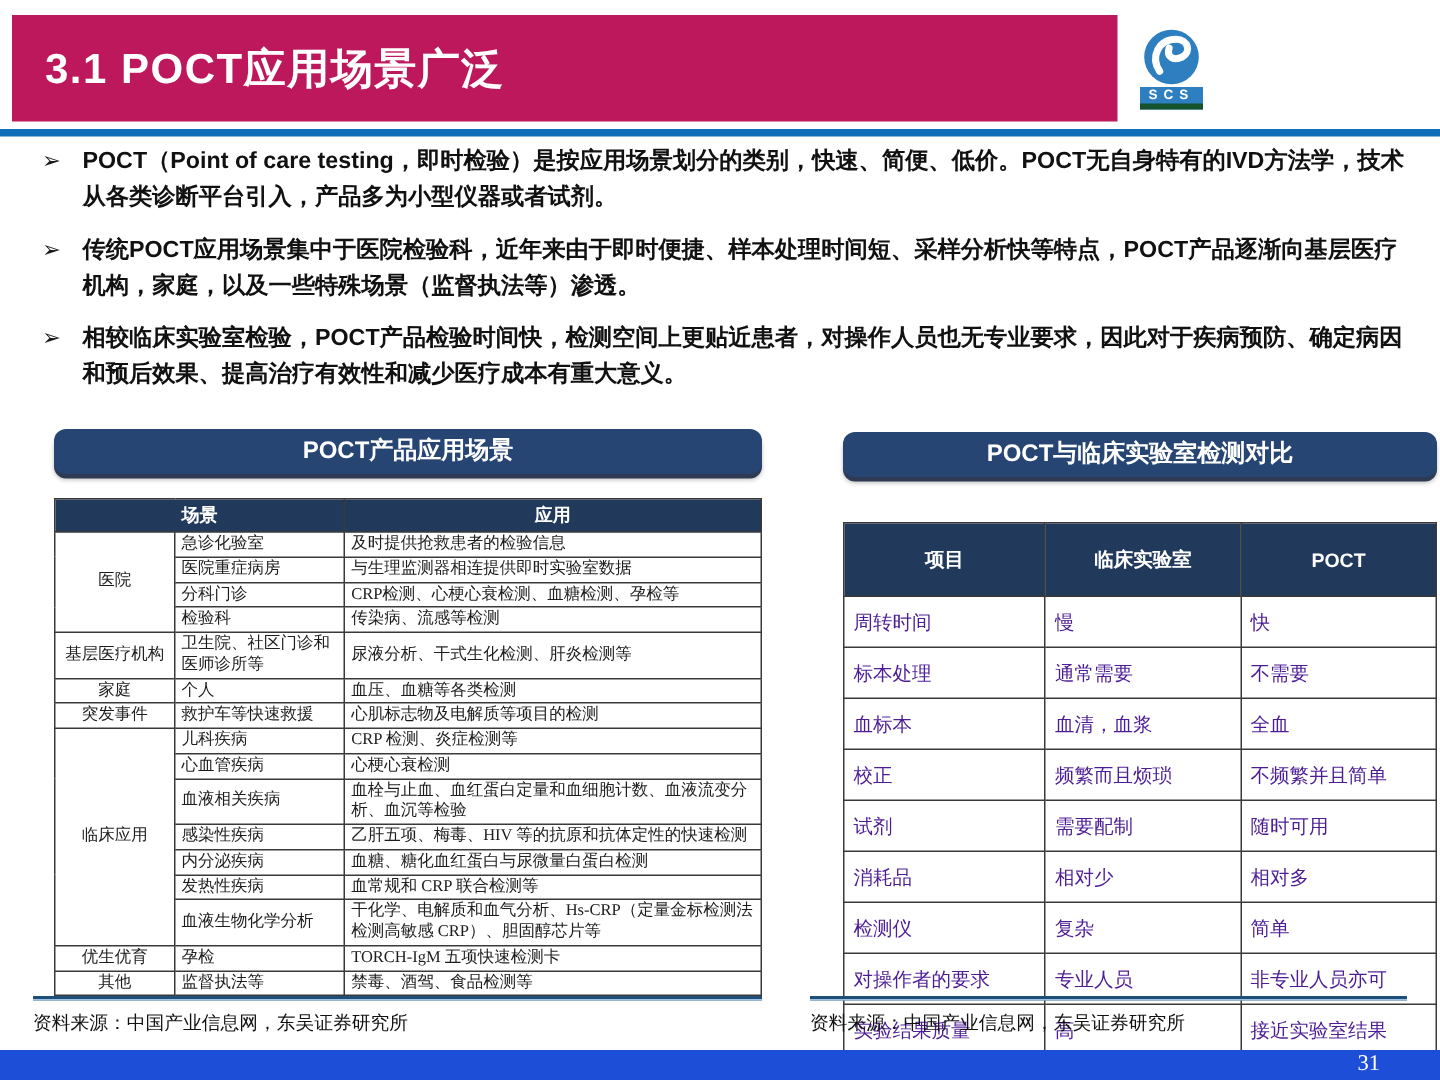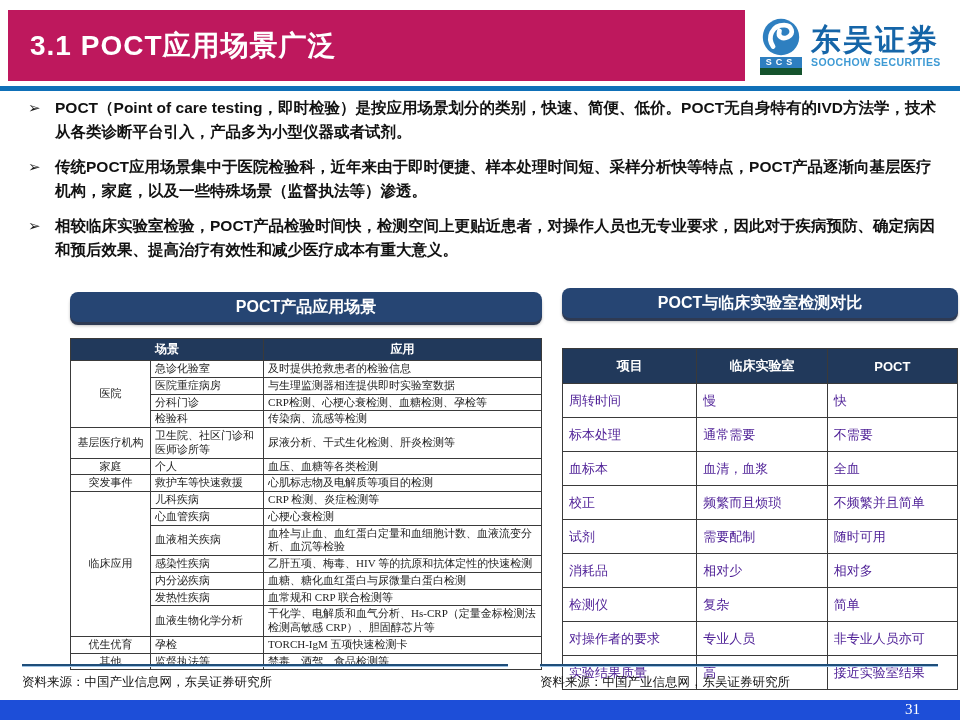--- a/index.html
+++ b/index.html
@@ -17,51 +17,51 @@
   }
   .logo{
     position:absolute;left:758px;top:16px;width:192px;height:60px;
     display:flex;align-items:center;gap:7px;
   }
   .logo-icon-col{display:flex;flex-direction:column;align-items:center;width:46px;}
   .logo-swirl{width:38px;height:38px;}
   .logo-badge{
     margin-top:1px;width:42px;background:#2e7fc0;color:#fff;text-align:center;
     font-size:9px;font-weight:bold;letter-spacing:4px;line-height:11px;
-    border-bottom:7px solid #14532d;
+    border-bottom:4px solid #14532d;
   }
   .logo-text-col{display:flex;flex-direction:column;justify-content:center;}
   .logo-cn{font-size:30px;font-weight:bold;color:#1565a8;letter-spacing:2px;line-height:32px;}
   .logo-en{font-size:10.5px;font-weight:bold;color:#3e9ad4;letter-spacing:0.4px;}
   .separator{position:absolute;left:0;top:86px;width:960px;height:5px;background:#0f70b8;}
 
   
   .bullets{position:absolute;left:28px;top:96px;width:912px;list-style:none;margin:0;padding:0;}
   .bullet{display:flex;margin-bottom:11px;}
   .bullet-marker{width:27px;flex:0 0 27px;font-size:15px;color:#1a1a1a;line-height:24px;}
   .bullet-text{font-size:15.5px;font-weight:bold;color:#111;line-height:24px;}
 
   
   .panel-title{
     height:30px;border-radius:8px;background:#264573;
     box-shadow:0 3px 0 rgba(20,34,64,0.85), 0 4px 3px rgba(0,0,0,0.25);
     color:#fff;font-weight:bold;font-size:16px;text-align:center;line-height:30px;
   }
-  .panel-left{position:absolute;left:36px;top:292px;width:472px;margin-left:34px;}
+  .panel-left{position:absolute;left:36px;top:286px;width:472px;}
   .panel-right{position:absolute;left:562px;top:288px;width:396px;}
   table{border-collapse:collapse;width:100%;table-layout:fixed;}
   th,td{border:1px solid #3a3a3a;word-break:break-all;}
   thead th{background:#21395b;color:#fff;font-weight:bold;}
 
   .usage-table{margin-top:16px;padding-left:17px;}
   .usage-table thead th{font-size:12px;padding:2px 2px;}
   .usage-table td{font-size:11px;line-height:1.25;padding:1px 4px;color:#1d1d1d;vertical-align:middle;font-family:Liberation Serif, serif;}
   .usage-table td.cat{text-align:center;}
   .compare-table{margin-top:30px;}
-  .compare-table thead th{font-size:13px;padding:8px 4px;}
+  .compare-table thead th{font-size:13px;padding:15px 4px;}
   .compare-table td{font-size:13px;padding:7.5px 6px;color:#4c1d95;}
 
   
   .source-block{position:absolute;top:664px;}
   .source-block.left{left:22px;width:486px;}
   .source-block.right{left:540px;width:398px;}
   .source-line{height:2px;background:#1f4e79;border-bottom:1px solid #9dc3e6;}
   .source-text{margin-top:7px;font-size:12.5px;color:#111;}
 
   
@@ -78,24 +78,20 @@
   <div class="header-title">3.1 POCT应用场景广泛</div>
 </div>
 
 <div class="logo">
   <div class="logo-icon-col">
     <svg class="logo-swirl" viewBox="0 0 48 48">
       <circle cx="24" cy="24" r="23" fill="#2e7fc0"></circle>
       <path d="M14 36 C6 24 13 9 28 9 C38 9 41 20 33 24 C26 27.5 19.5 24 22 16.5" fill="none" stroke="#ffffff" stroke-width="6" stroke-linecap="round"></path>
     </svg>
     <div class="logo-badge">SCS</div>
-  </div>
-  <div class="logo-text-col">
-    <div class="logo-cn">东吴证券</div>
-    <div class="logo-en">SOOCHOW SECURITIES</div>
   </div>
 </div>
 
 <div class="separator"></div>
 
 <ul class="bullets">
     <li class="bullet">
       <span class="bullet-marker">➢</span>
       <span class="bullet-text">POCT（Point of care testing，即时检验）是按应用场景划分的类别，快速、简便、低价。POCT无自身特有的IVD方法学，技术从各类诊断平台引入，产品多为小型仪器或者试剂。</span>
     </li>

